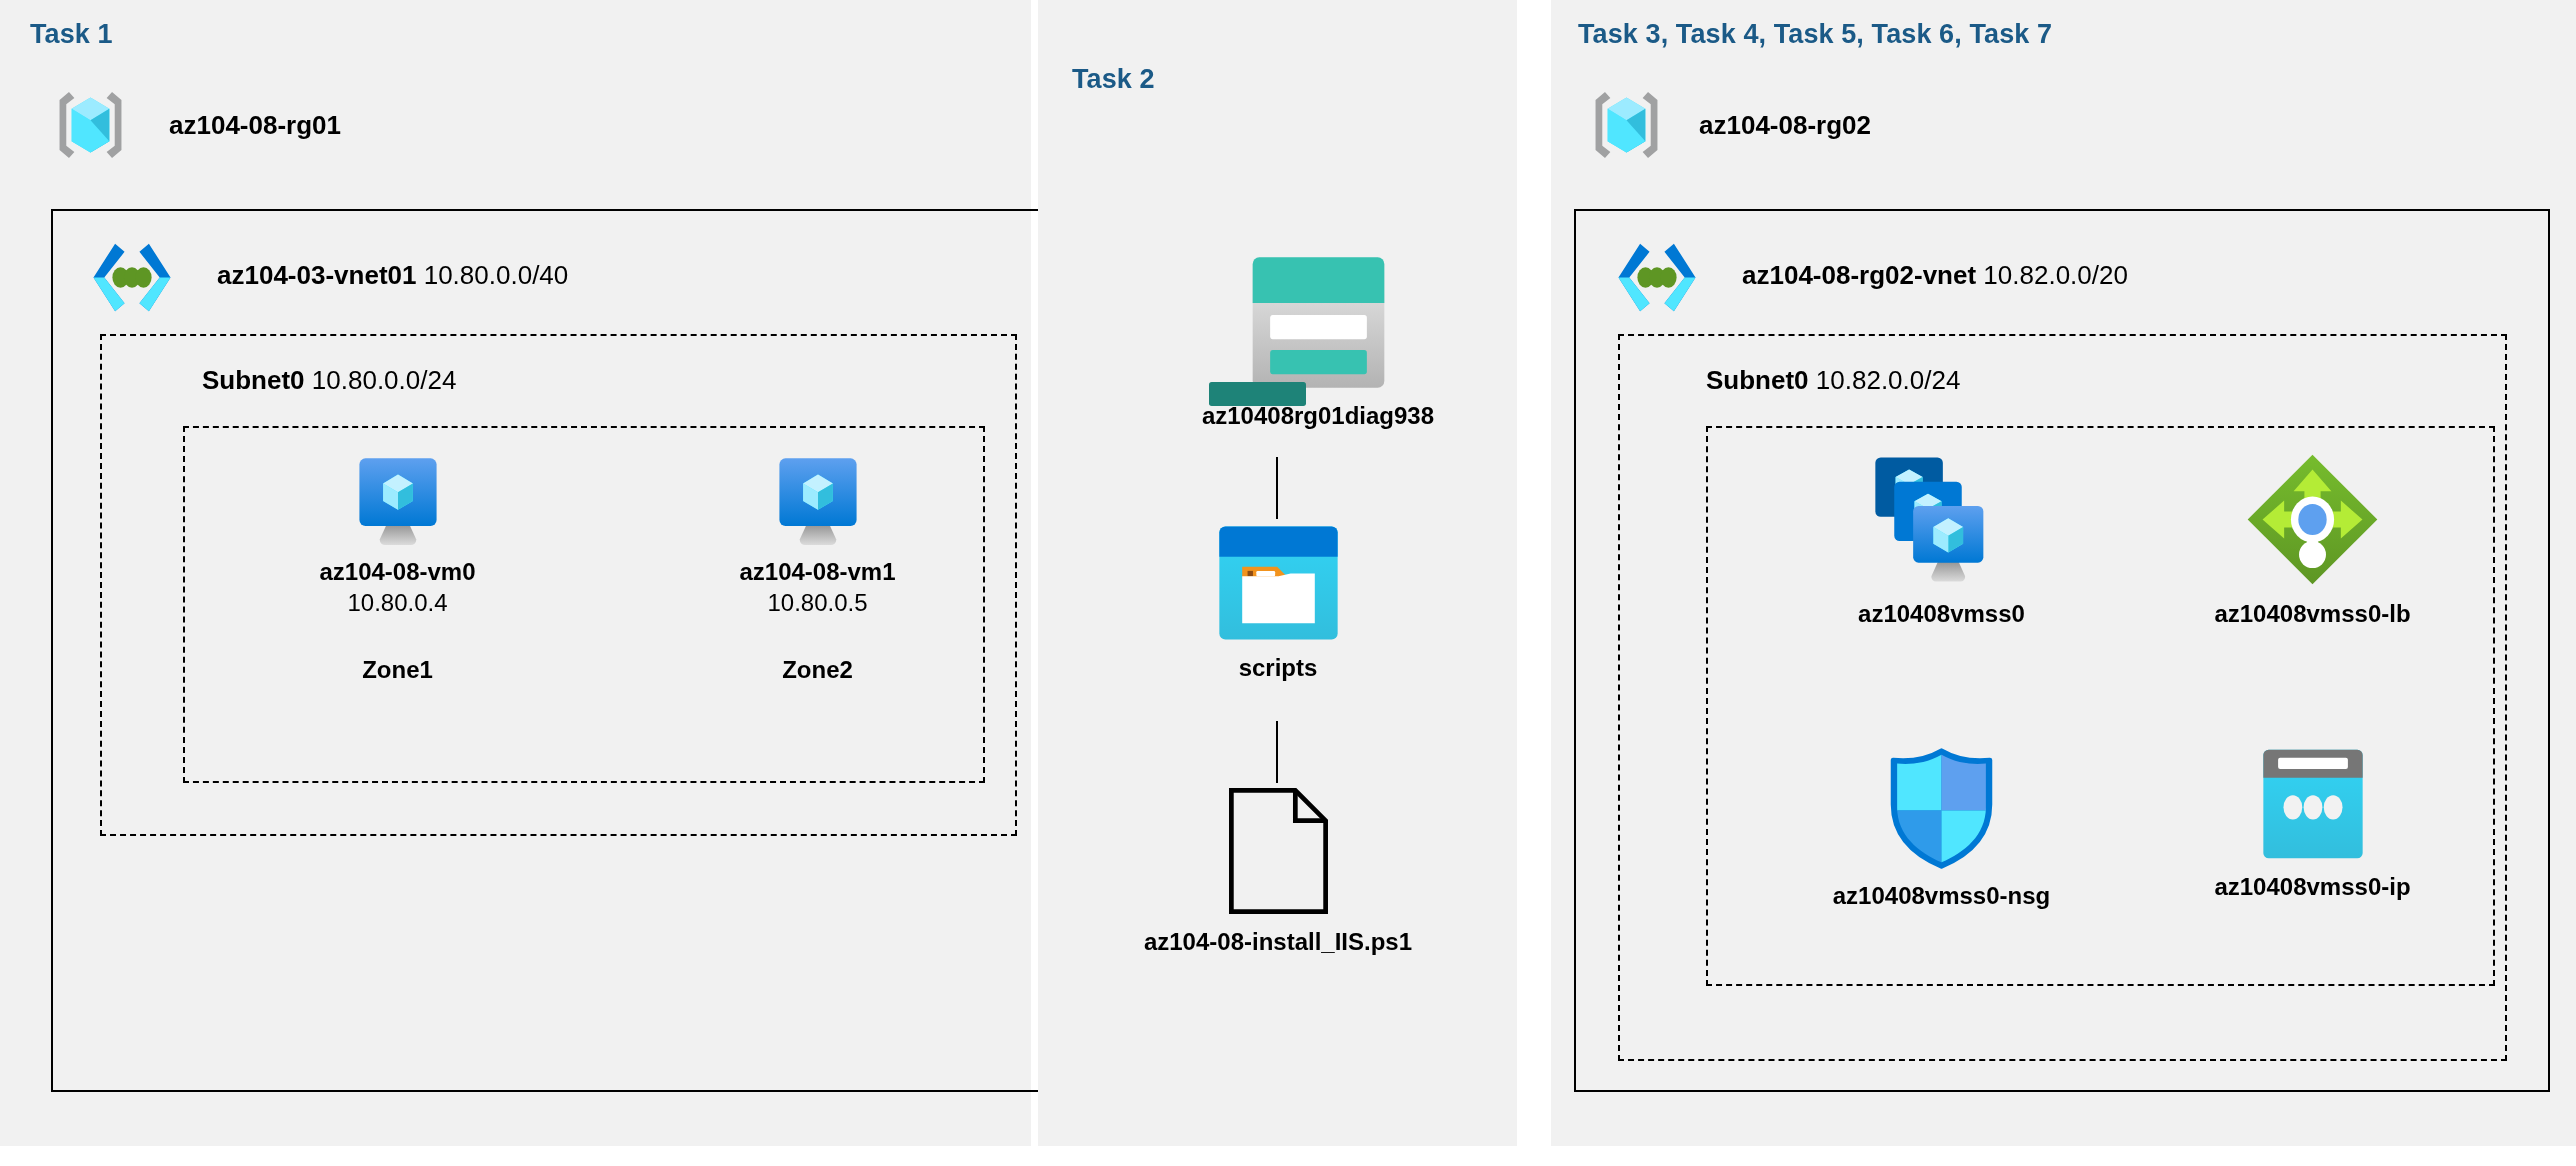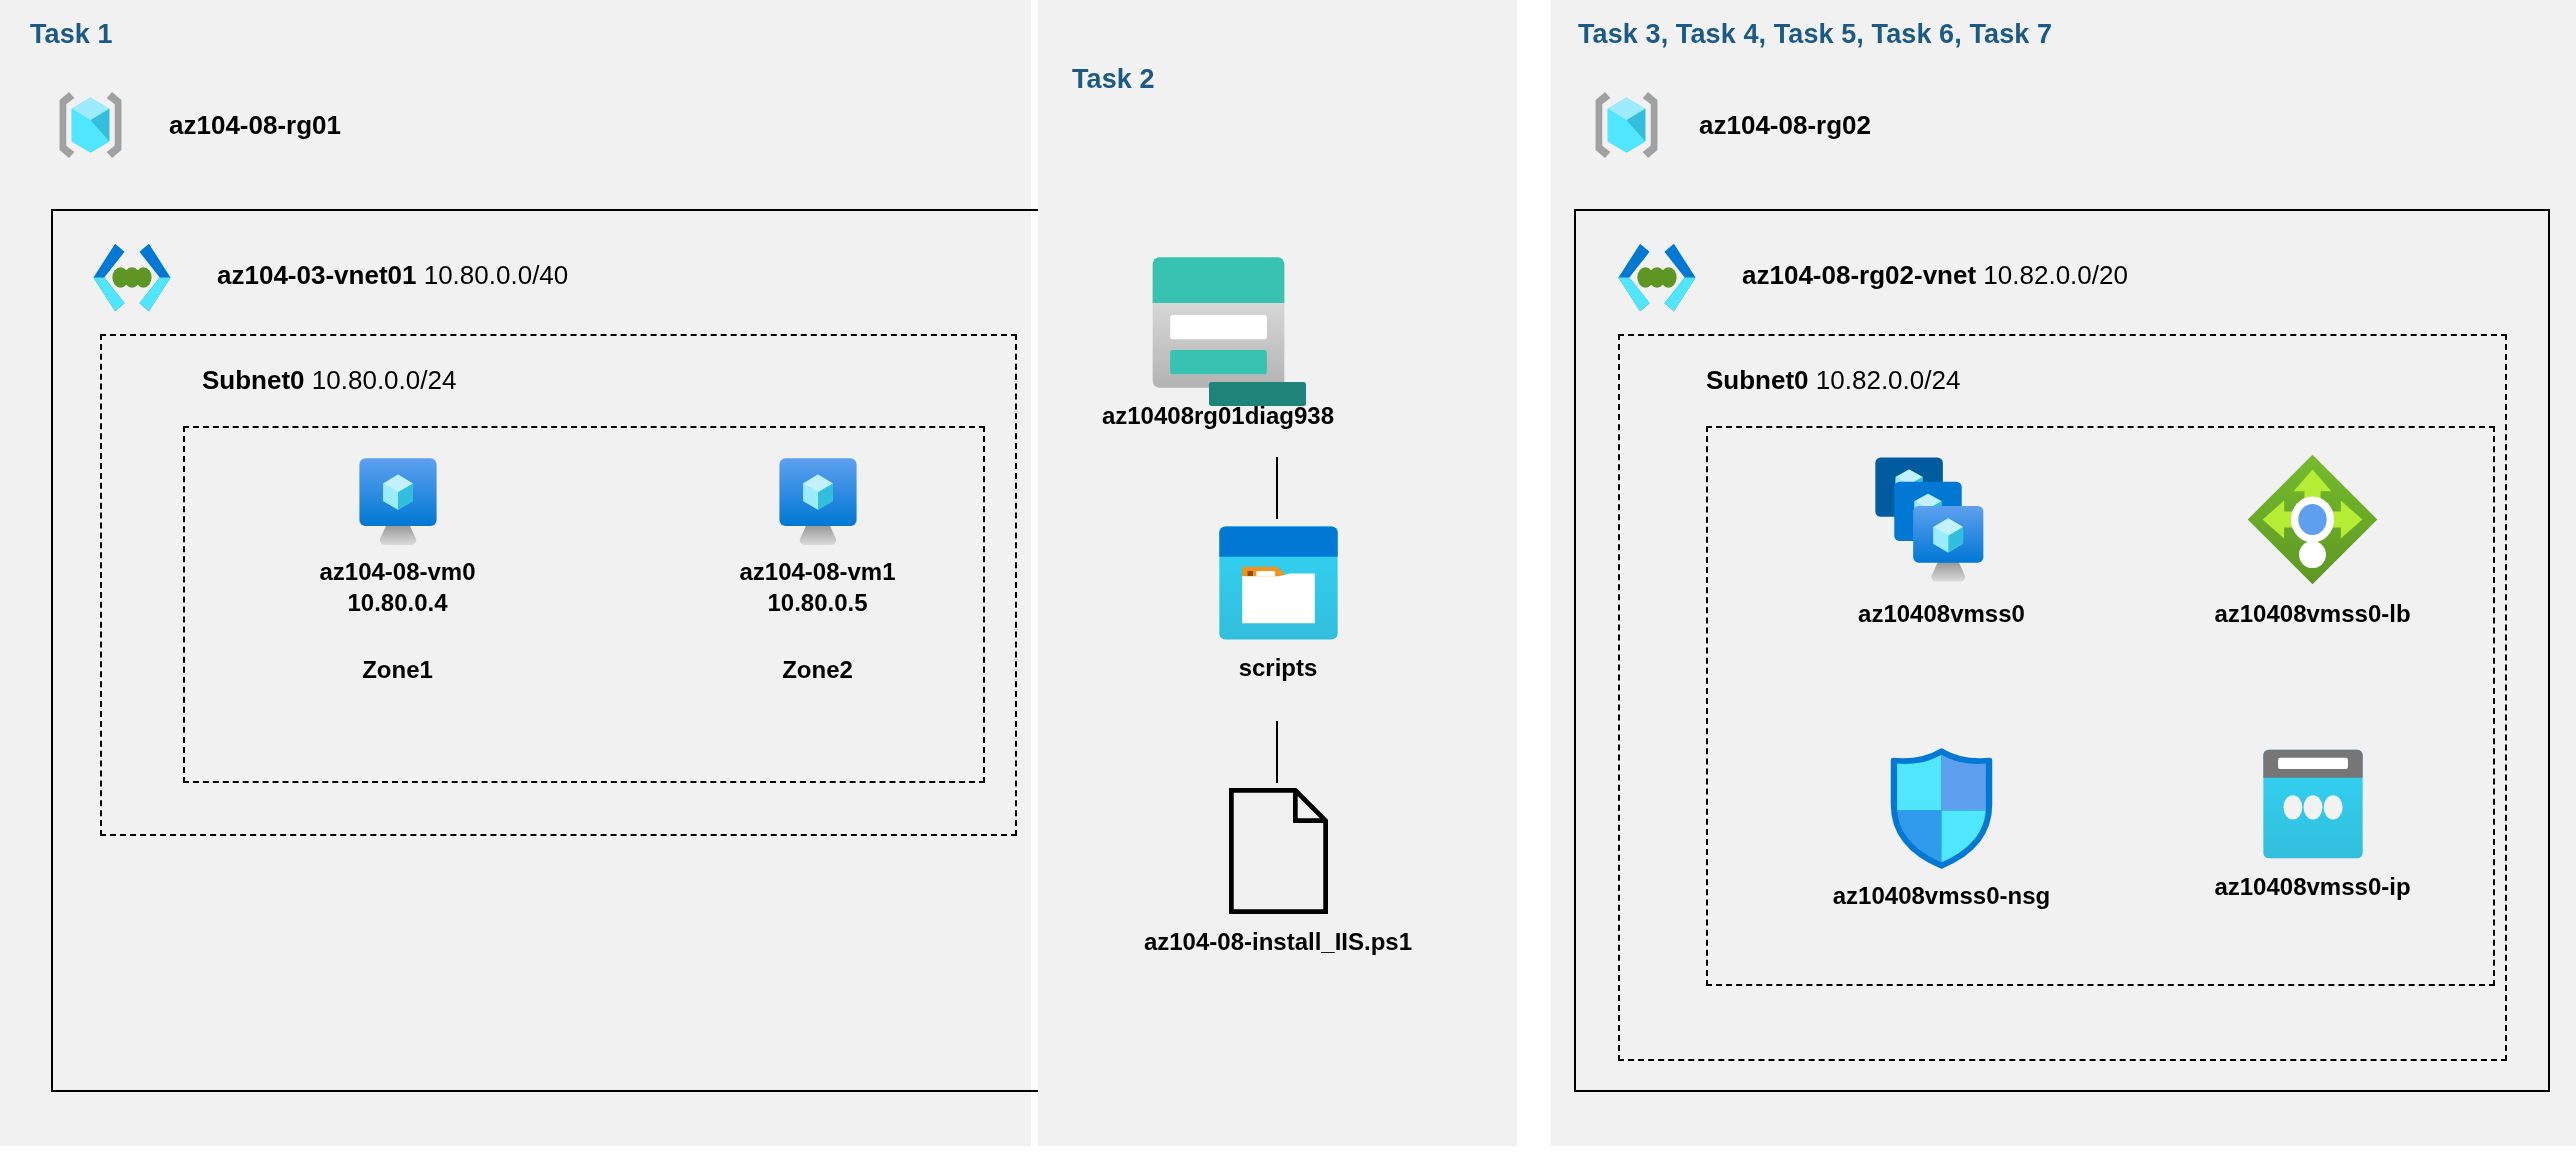--- a/index.html
+++ b/index.html
@@ -16,21 +16,21 @@
   .solid-box{position:absolute;border:2.7px solid #000000;background:transparent;box-sizing:border-box;}
   .dashed-box{position:absolute;border:2.7px dashed #000000;background:transparent;box-sizing:border-box;}
   .lbl{position:absolute;white-space:nowrap;font-size:26px;color:#000;}
   .lbl b{font-weight:bold;text-align:center;}
   .lbl .cidr{font-weight:normal;}
   .node{position:absolute;display:flex;flex-direction:column;align-items:center;}
   .node-label{
     margin-top:12px;text-align:center;font-size:24px;font-weight:bold;color:#000;
     line-height:1.25;white-space:nowrap;
   }
-  .node-sub{font-size:24px;font-weight:bold;color:#000;line-height:1.3;}
+  .node-sub{font-size:24px;font-weight:normal;color:#000;line-height:1.3;}
   .node-zone{margin-top:38px;font-size:24px;font-weight:bold;color:#000;}
   .connector{position:absolute;background:#000;width:2px;}
   .icon{display:block;}
 </style>
 </head>
 <body>
 
 <div class="panel" style="left:0px;top:0px;width:1031px;height:1146px;"></div>
 <div class="panel" style="left:1038px;top:0px;width:479px;height:1146px;"></div>
 <div class="panel" style="left:1551px;top:0px;width:1025px;height:1146px;"></div>
@@ -125,21 +125,21 @@
       <path d="M59 52 L59 78 L37 65 L37 39 Z" fill="#9CEBFF"></path>
     </svg>
   </div>
   <div class="node-label">az104-08-vm1</div>
   <div class="node-sub">10.80.0.5</div>
   <div class="node-zone">Zone2</div>
 </div>
 
 <div class="task-title" style="left:1072px;top:19px;margin-top:45px;">Task 2</div>
 
-<div class="node" style="left:1036px;top:256px;width:364px;">
+<div class="node" style="left:1136px;top:256px;width:364px;">
   <div style="width:135px;height:133px;">
     <svg class="icon" width="135" height="133" viewBox="0 0 200 198">
       <defs>
         <linearGradient id="stgBody" x1="0" y1="0" x2="0" y2="1">
           <stop offset="0" stop-color="#EAEAEA"></stop>
             <stop offset="1" stop-color="#B3B3B3"></stop>
         </linearGradient>
       </defs>
       <rect x="2" y="2" width="196" height="194" rx="10" fill="url(#stgBody)"></rect>
       <path d="M2 12 a10 10 0 0 1 10 -10 h176 a10 10 0 0 1 10 10 v58 h-196 z" fill="#37C2B1"></path>

